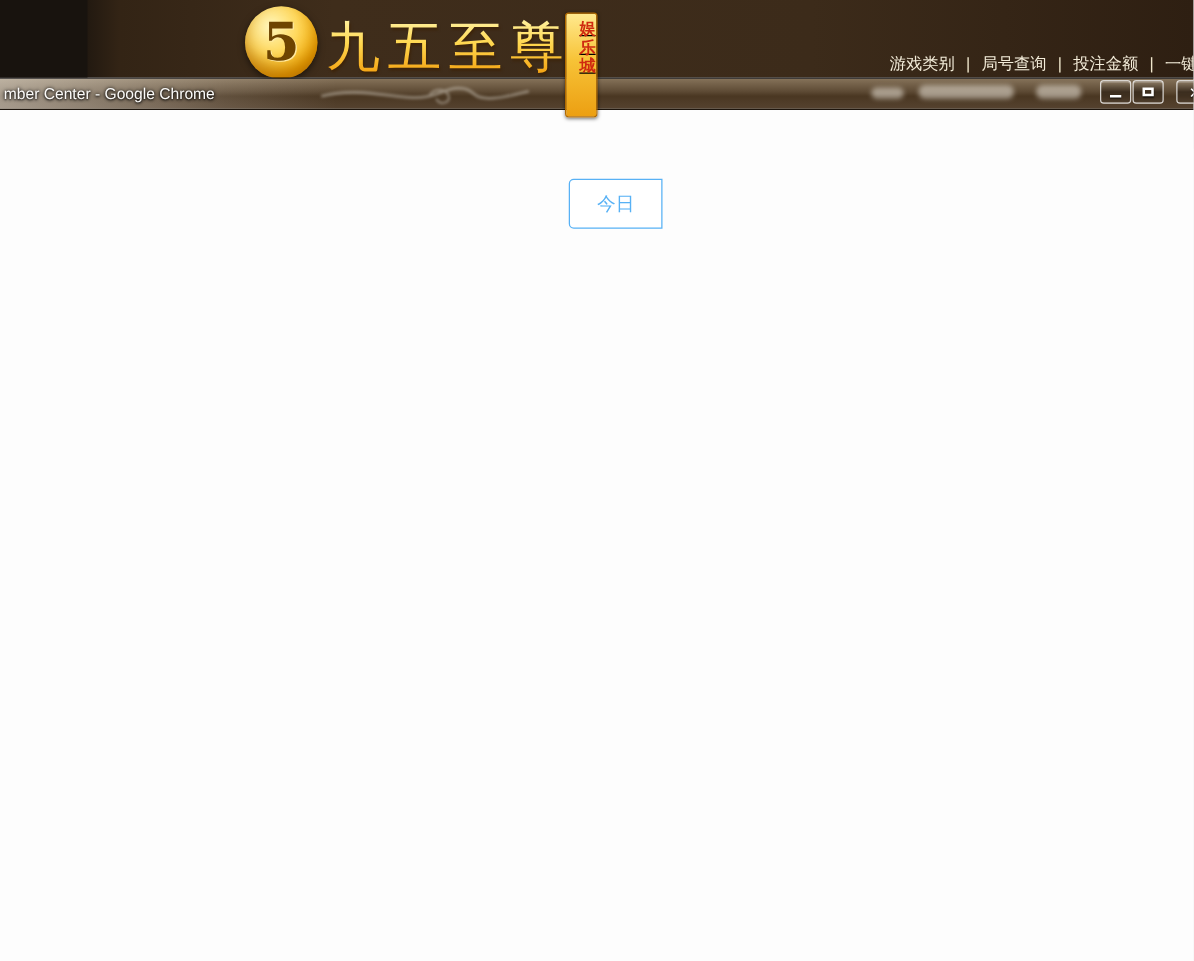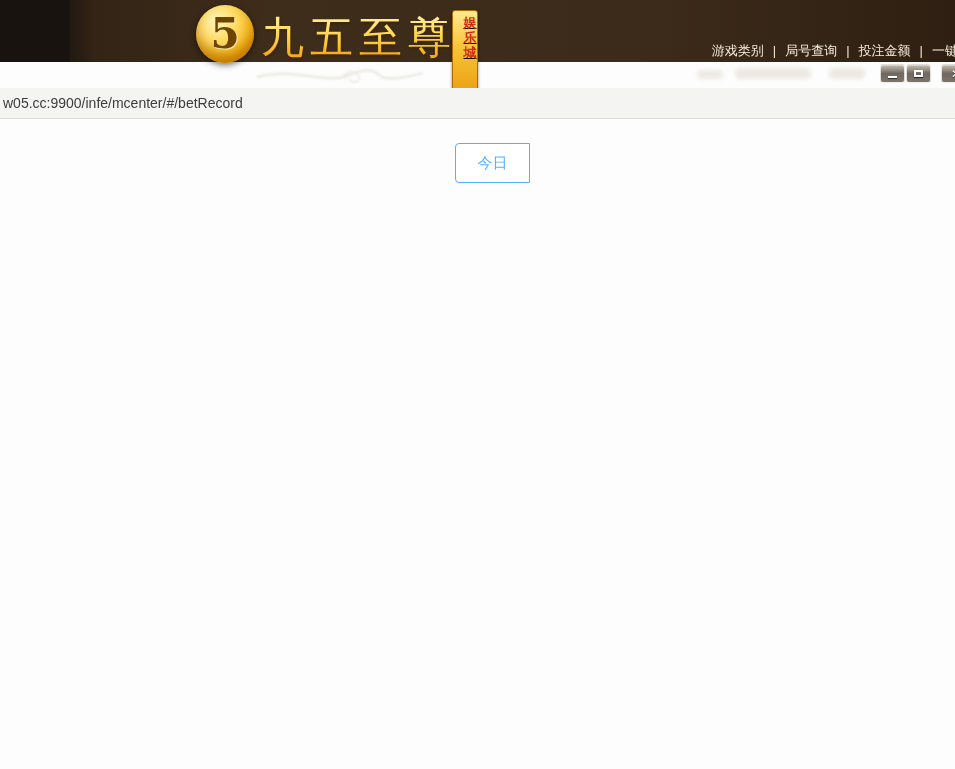--- a/index.html
+++ b/index.html
@@ -165,40 +165,40 @@
     </div>
     <div class="logo-text">九五至尊</div>
     <div class="top-nav">
       <a>游戏类别</a><span class="sep">|</span><a>局号查询</a><span class="sep">|</span><a>投注金额</a><span class="sep">|</span><a>一键归</a>
     </div>
   </div>
   <div class="logo-badge">
     <span>娱乐城</span>
   </div>
 
+  <div class="titlebar">
+    <div class="win-title">mber Center - Google Chrome</div>
+  </div>
   <svg class="tb-swirl" width="170" height="24" viewBox="0 0 170 24">
     <path d="M2 14 C 40 4, 70 22, 95 12 C 108 6, 118 6, 124 12 C 130 18, 145 16, 168 10" fill="none" stroke="#d8d2c6" stroke-width="2.2"></path>
     <path d="M88 14 c 4 -7, 14 -7, 16 0 c 1.5 5, -7 8, -10 2" fill="none" stroke="#d8d2c6" stroke-width="1.6"></path>
   </svg>
   <div class="tb-blob blob1"></div>
   <div class="tb-blob blob2"></div>
   <div class="tb-blob blob3"></div>
   <div class="cap-btn btn-min">
       <div class="glyph-min"></div>
     </div>
   <div class="cap-btn btn-max">
       <div class="glyph-max"></div>
     </div>
   <div class="cap-btn btn-close">
       <div class="glyph-close">✕</div>
     </div>
 
-  <div class="urlbar">
-    <div class="url-text">w05.cc:9900/infe/mcenter/#/betRecord</div>
-  </div>
 
   <div class="content"></div>
 
   <div class="pill-btn btn-date-q">
     <span>日期查询</span>
   </div>
   <div class="pill-btn btn-round-q">
     <span>局号查询</span>
   </div>
 

